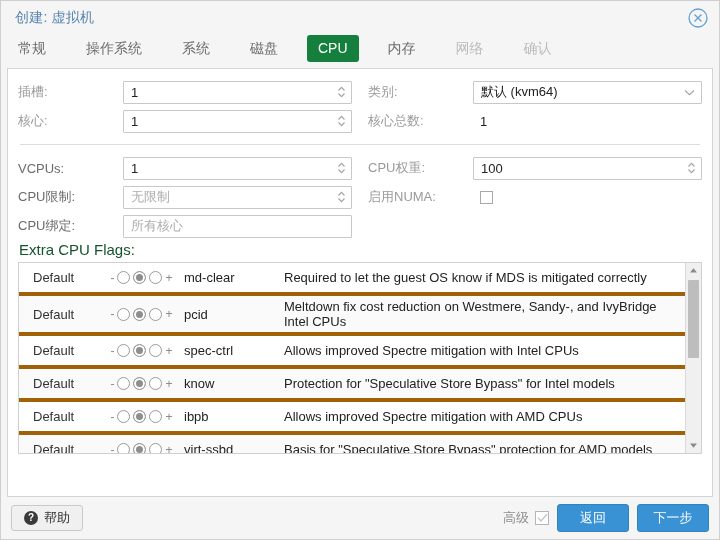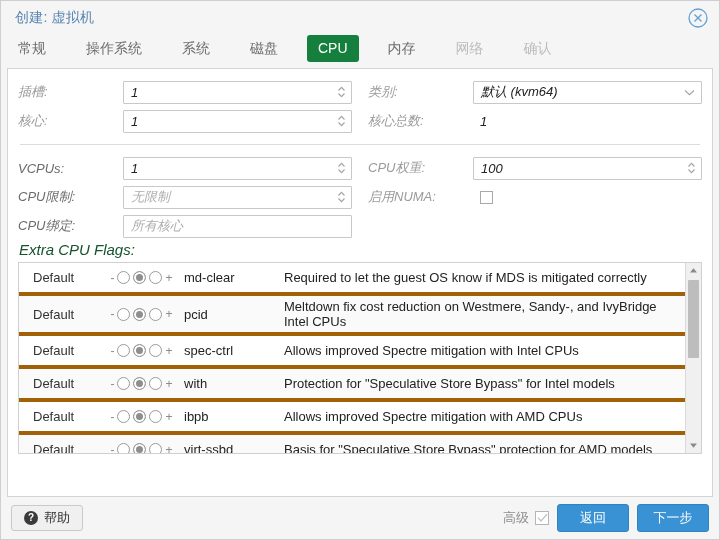--- a/index.html
+++ b/index.html
@@ -87,21 +87,20 @@
     margin: 0 6px;
     background: #ffffff;
     border: 1px solid #d4d4d4;
     box-sizing: border-box;
     position: relative;
     overflow: hidden;
   }
 
   .form-area {
     padding: 9px 10px 0 10px;
-    font-style: italic;
   }
 
   .row-grid {
     display: flex;
   }
   .col {
     width: 50%;
     box-sizing: border-box;
   }
   .col.left { padding-right: 8px; }
@@ -542,21 +541,21 @@
 
           <div class="flag-row odd">
             <div class="flag-default">Default</div>
             <div class="flag-selector">
               <span class="sel-sign">-</span>
               <span class="radio"></span>
               <span class="radio on"></span>
               <span class="radio"></span>
               <span class="sel-sign">+</span>
             </div>
-            <div class="flag-name">with</div>
+            <div class="flag-name">know</div>
             <div class="flag-desc">Protection for "Speculative Store Bypass" for Intel models</div>
           </div>
 
           <div class="flag-row even">
             <div class="flag-default">Default</div>
             <div class="flag-selector">
               <span class="sel-sign">-</span>
               <span class="radio"></span>
               <span class="radio on"></span>
               <span class="radio"></span>

